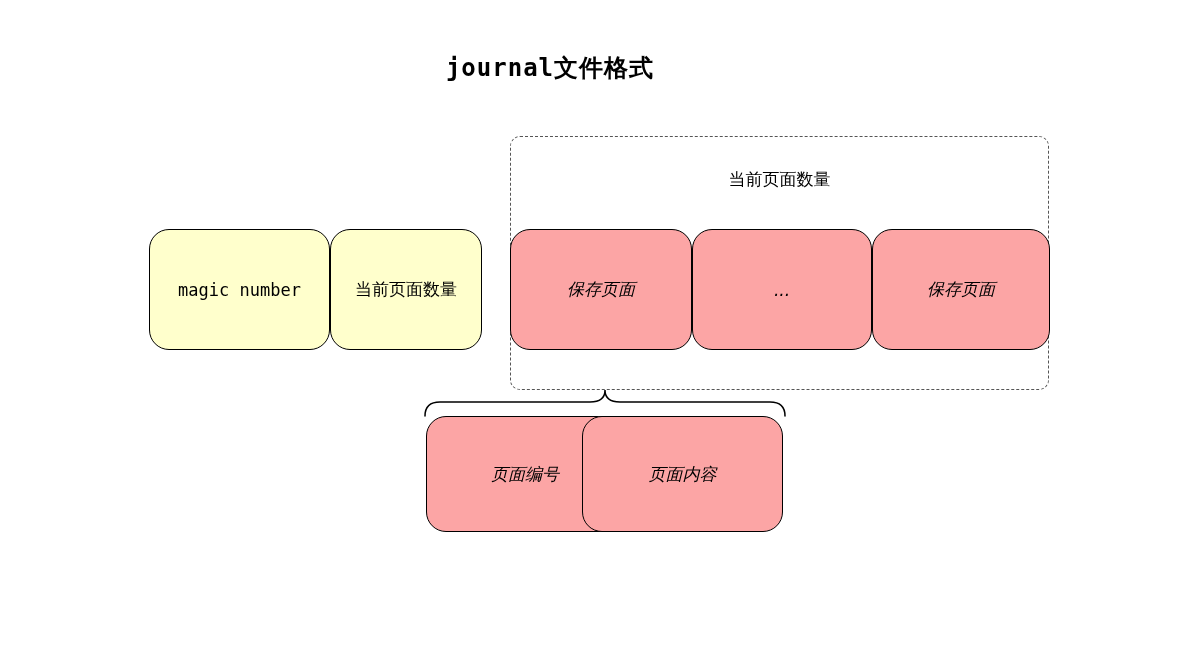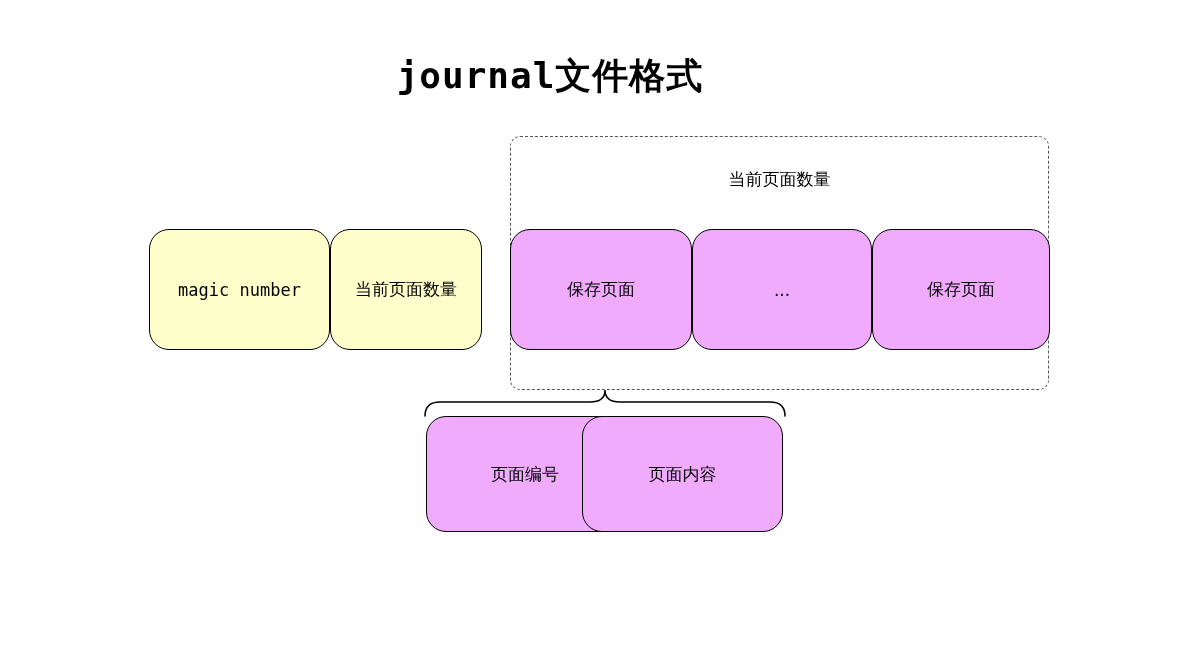--- a/index.html
+++ b/index.html
@@ -15,21 +15,21 @@
     background: #ffffff;
     overflow: hidden;
   }
   .diagram-title {
     position: absolute;
     left: 300px;
     top: 52px;
     width: 500px;
     text-align: center;
     font-family: "DejaVu Sans Mono", "Liberation Mono", monospace;
-    font-size: 36px;
+    font-size: 24px;
     font-weight: bold;
     color: #000000;
     letter-spacing: 1px;
   }
   .dashed-group {
     position: absolute;
     left: 510px;
     top: 136px;
     width: 539px;
     height: 254px;
@@ -54,21 +54,21 @@
     border-radius: 20px;
     display: flex;
     align-items: center;
     justify-content: center;
     font-size: 17px;
     color: #000000;
     text-align: center;
     z-index: 2;
   }
   .node.yellow { background: #FFFFCC; }
-  .node.green  { background: #f0abfc; }
+  .node.green  { background: #fca5a5; font-style: italic; }
   .node.mono   { font-family: "DejaVu Sans Mono", "Liberation Mono", monospace; font-size: 17px; }
 
   
   .row-box   { top: 229px; height: 121px; }
   .rb-0 { left: 149px; width: 181px; }
   .rb-1 { left: 330px; width: 152px; }
   .rb-2 { left: 510px; width: 182px; }
   .rb-3 { left: 692px; width: 180px; }
   .rb-4 { left: 872px; width: 178px; }
 

